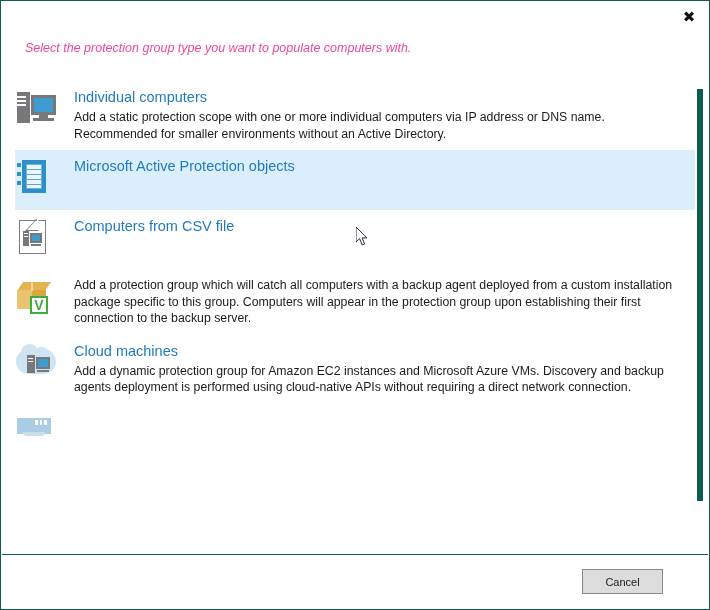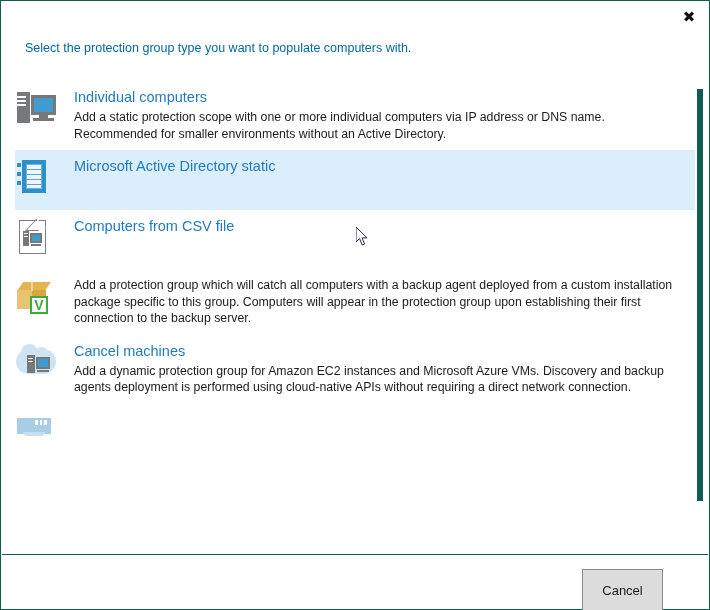--- a/index.html
+++ b/index.html
@@ -40,22 +40,23 @@
     color: #1b1b1b;
     font-weight: normal;
     letter-spacing: 0px;
     white-space: nowrap;
   }
   #dialog-subtitle {
     position: absolute;
     left: 24px;
     top: 40px;
     font-size: 12.5px;
-    color: #0369a1;
+    color: #ec4899;
     white-space: nowrap;
+    font-style: italic;
   }
   #close-button {
     position: absolute;
     right: 8px;
     top: 5px;
     width: 24px;
     height: 22px;
     border: none;
     background: transparent;
     color: #101010;
@@ -150,24 +151,24 @@
     width: 706px;
     height: 53px;
     background: #ffffff;
     border-top: 1px solid #0f5c50;
   }
   #cancel-button {
     position: absolute;
     right: 45px;
     top: 14px;
     width: 81px;
-    height: 42px;
+    height: 25px;
     background: #dcdcdc;
     border: 1px solid #8a8a8a;
-    font-size: 13px;
+    font-size: 11px;
     color: #1b1b1b;
     font-family: "Liberation Sans", sans-serif;
     cursor: pointer;
     padding: 0;
   }
 
   
   #mouse-cursor {
     position: absolute;
     left: 355px;
@@ -380,21 +381,21 @@
           <div class="ad-spine-dot" style="top:14px;"></div>
           <div class="ad-spine-dot" style="top:23px;"></div>
           <div class="ad-book"></div>
           <div class="ad-page"></div>
           <div class="ad-line" style="top:11px;"></div>
           <div class="ad-line" style="top:16px;"></div>
           <div class="ad-line" style="top:21px;"></div>
           <div class="ad-line" style="top:26px;"></div>
         </div>
         <div class="option-text">
-          <div class="option-title">Microsoft Active Directory static</div>
+          <div class="option-title">Microsoft Active Protection objects</div>
         </div>
       </div>
 
       <div class="option-row">
         <div class="option-icon">
           <div class="csv-page"></div>
           <div class="csv-fold"></div>
           <div class="csv-fold-line"></div>
           <div class="csv-tower"></div>
           <div class="csv-tower-slot" style="top:15px;"></div>
@@ -427,21 +428,21 @@
           <div class="cm-cloud-b1"></div>
           <div class="cm-cloud-b2"></div>
           <div class="cm-tower"></div>
           <div class="cm-tower-slot" style="top:15px;"></div>
           <div class="cm-tower-slot" style="top:18px;"></div>
           <div class="cm-monitor"></div>
           <div class="cm-screen"></div>
           <div class="cm-base"></div>
         </div>
         <div class="option-text">
-          <div class="option-title">Cancel machines</div>
+          <div class="option-title">Cloud machines</div>
           <div class="option-desc">Add a dynamic protection group for Amazon EC2 instances and Microsoft Azure VMs. Discovery and backup agents deployment is performed using cloud-native APIs without requiring a direct network connection.</div>
         </div>
       </div>
 
       <div class="option-row disabled">
         <div class="option-icon">
           <div class="app-body"></div>
           <div class="app-notch"></div>
           <div class="app-notch-bar" style="left:23px;"></div>
           <div class="app-notch-bar" style="left:27px;"></div>

